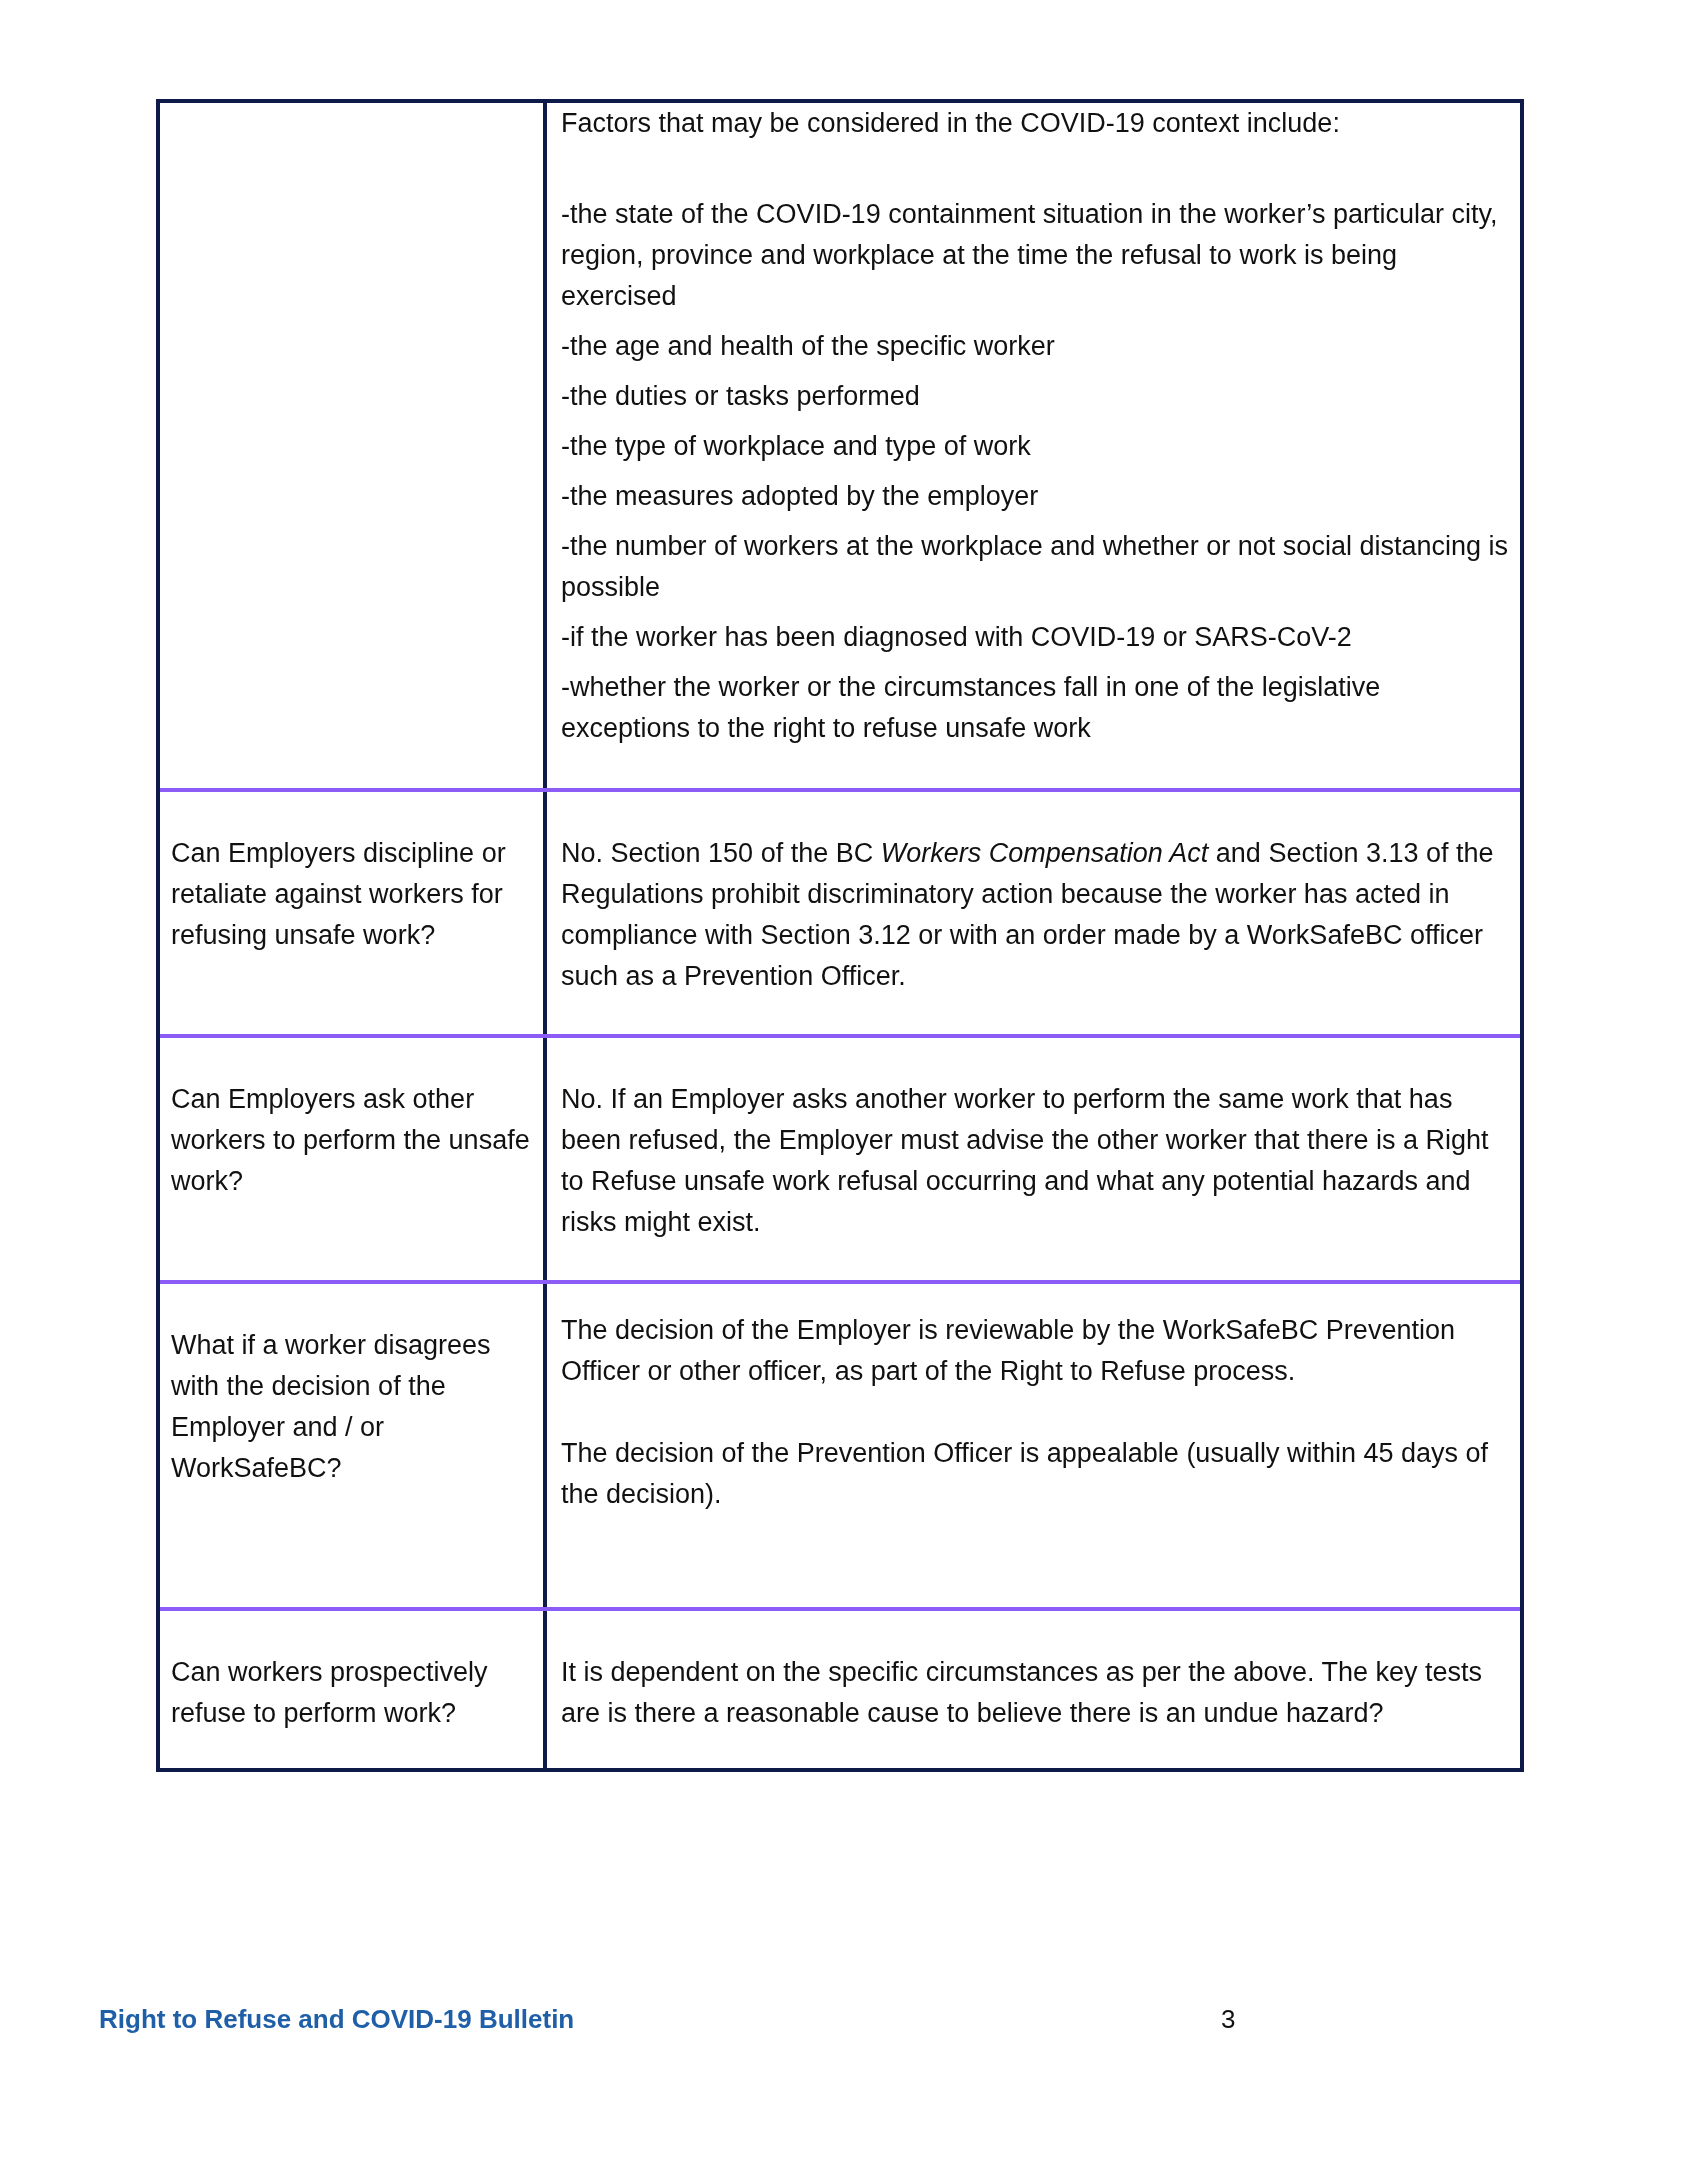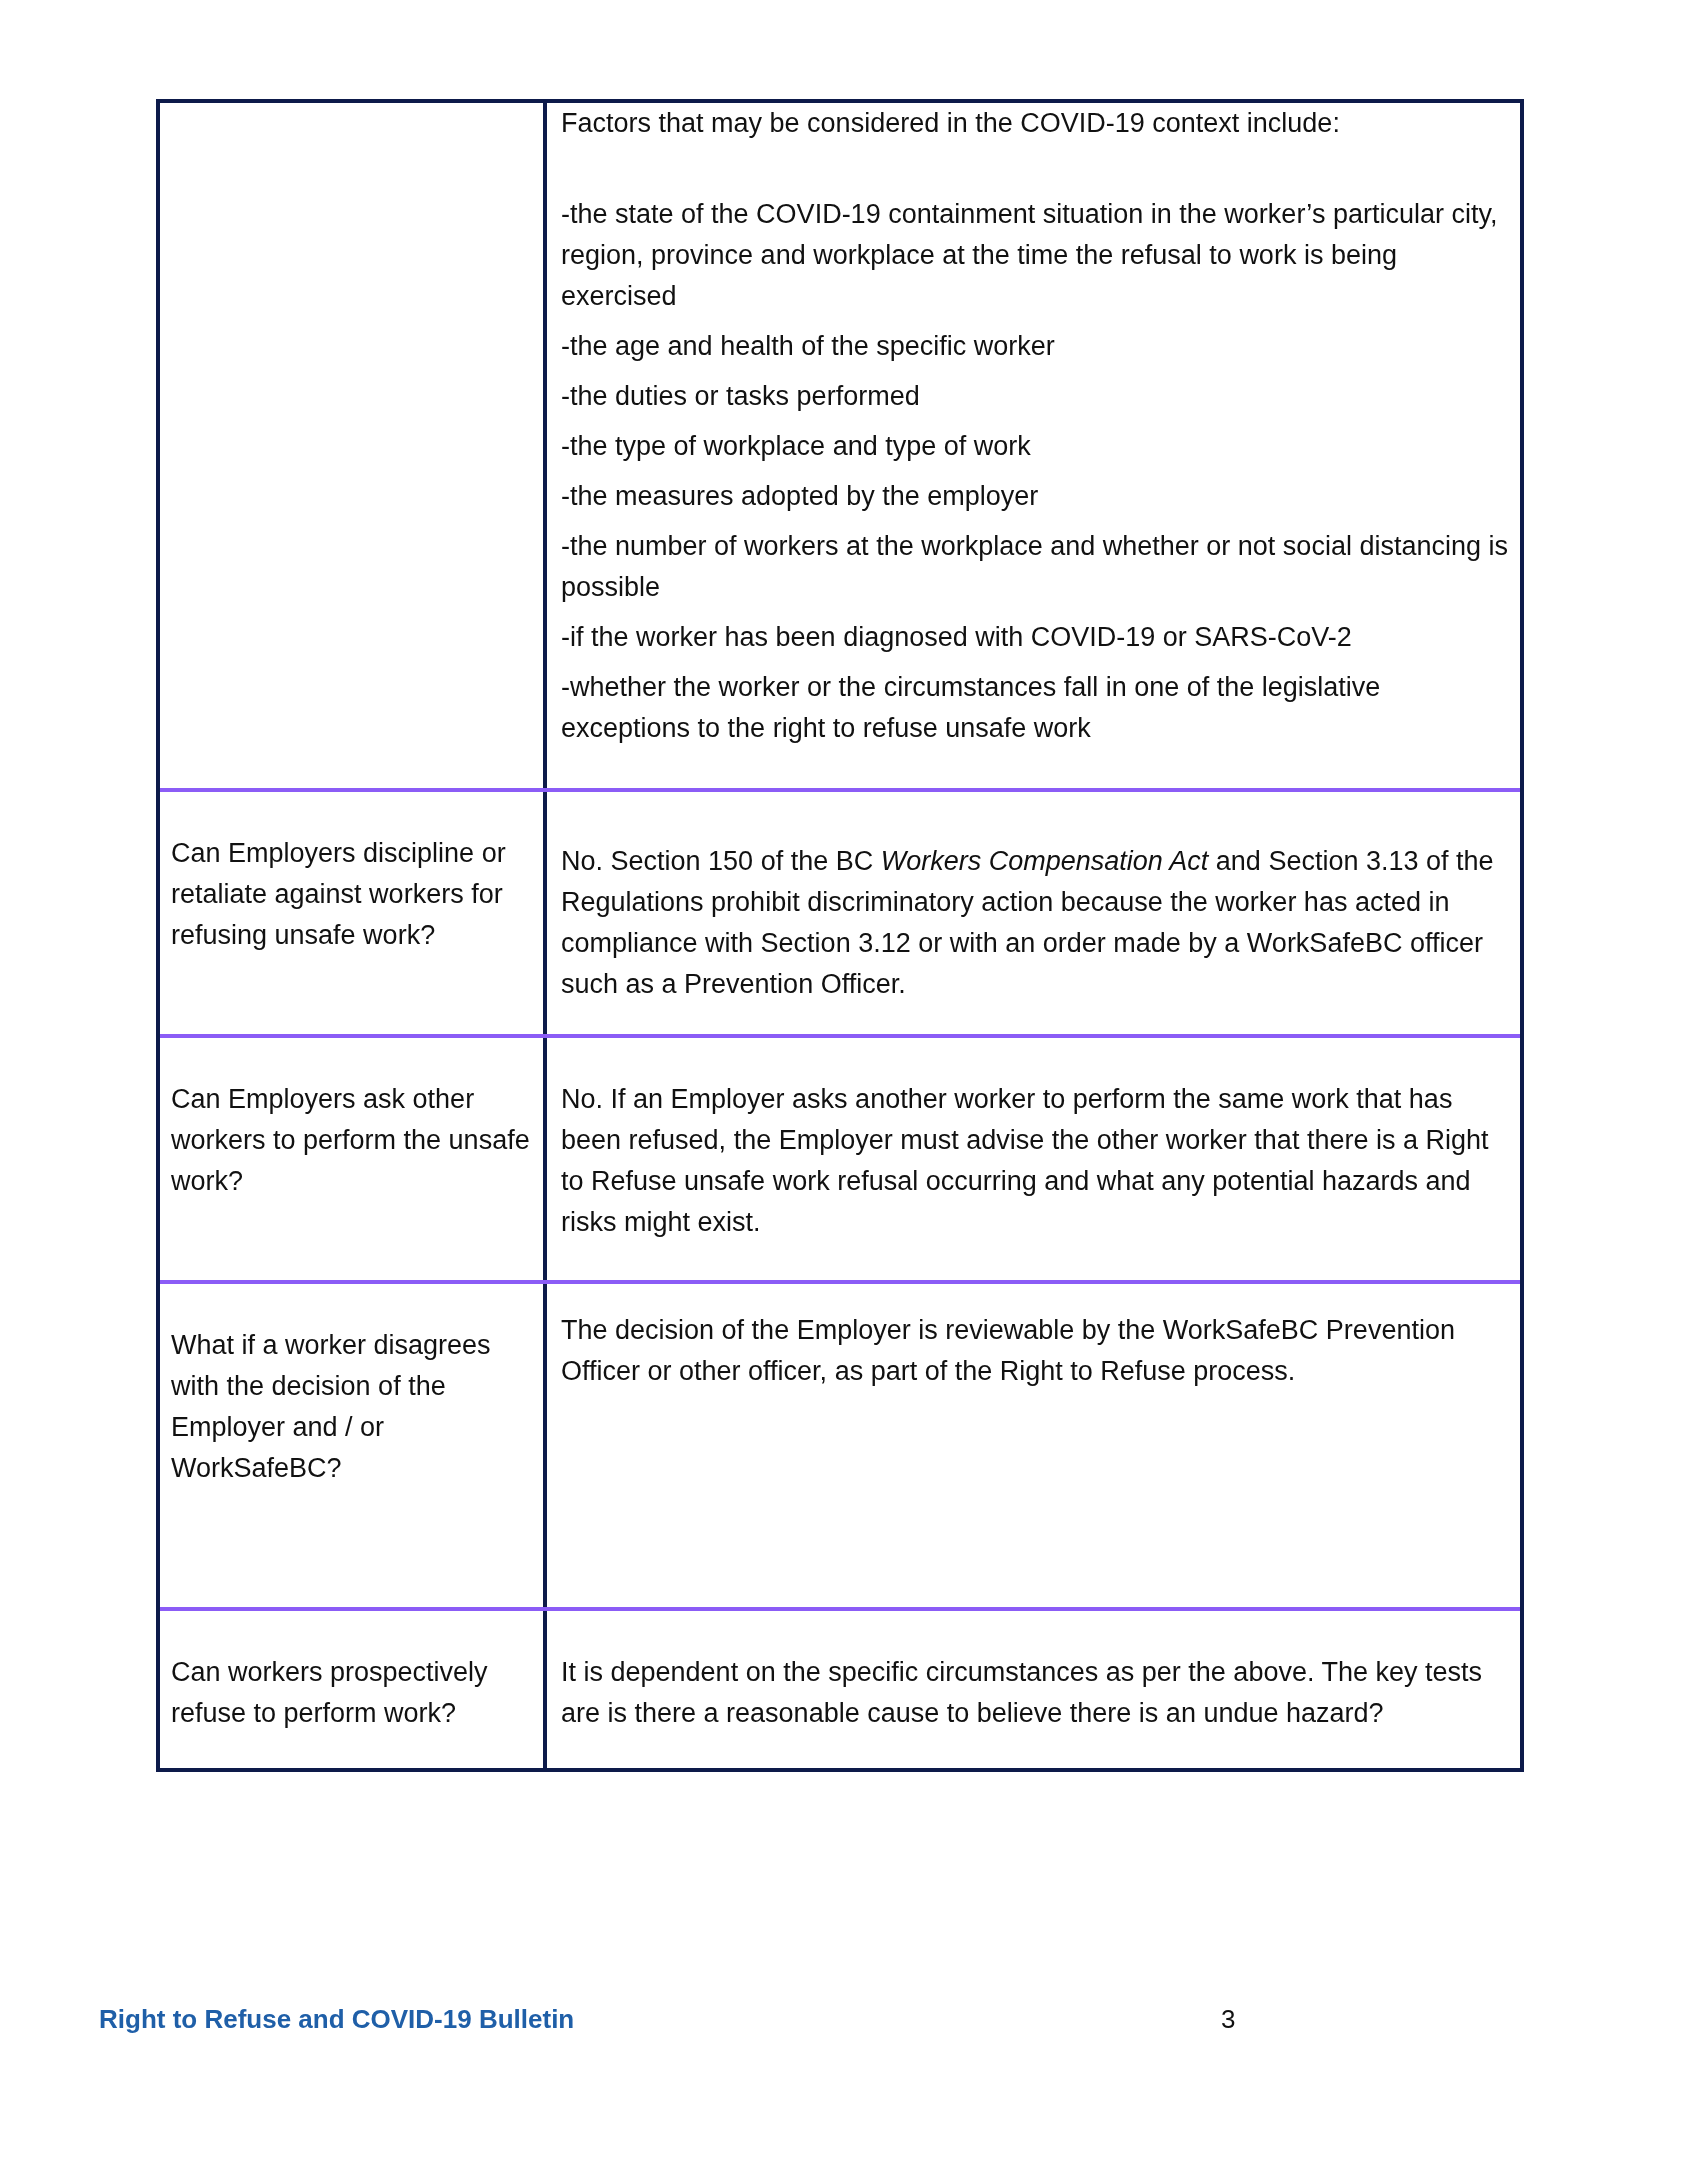--- a/index.html
+++ b/index.html
@@ -38,37 +38,38 @@
       <p class="item">-the measures adopted by the employer</p>
       <p class="item">-the number of workers at the workplace and whether or not social distancing is possible</p>
       <p class="item">-if the worker has been diagnosed with COVID-19 or SARS-CoV-2</p>
       <p class="item">-whether the worker or the circumstances fall in one of the legislative exceptions to the right to refuse unsafe work</p>
     </div>
   </div>
 
   <div class="row" style="top:685px; height:249px;">
     <div class="vdiv"></div>
     <div class="cell-q" style="top:41px;">Can Employers discipline or retaliate against workers for refusing unsafe work?</div>
-    <div class="cell-a" style="top:49px;">
+    <div class="cell-a" style="top:41px;">
       <p><span>No. Section 150 of the BC </span><em>Workers Compensation Act</em><span> and Section 3.13 of the Regulations prohibit discriminatory action because the worker has acted in compliance with Section 3.12 or with an order made by a WorkSafeBC officer such as a Prevention Officer.</span></p>
     </div>
   </div>
 
   <div class="row" style="top:931px; height:250px;">
     <div class="vdiv"></div>
     <div class="cell-q" style="top:41px;">Can Employers ask other workers to perform the unsafe work?</div>
     <div class="cell-a" style="top:41px;">No. If an Employer asks another worker to perform the same work that has been refused, the Employer must advise the other worker that there is a Right to Refuse unsafe work refusal occurring and what any potential hazards and risks might exist.</div>
   </div>
 
   <div class="row" style="top:1177px; height:331px;">
     <div class="vdiv"></div>
     <div class="cell-q" style="top:41px;">What if a worker disagrees with the decision of the Employer and / or WorkSafeBC?</div>
     <div class="cell-a" style="top:26px;">
       <p>The decision of the Employer is reviewable by the WorkSafeBC Prevention Officer or other officer, as part of the Right to Refuse process.</p>
       <div class="small-gap"></div>
+      <p>The decision of the Prevention Officer is appealable (usually within 45 days of the decision).</p>
     </div>
   </div>
 
   <div class="row" style="top:1504px; height:161px;">
     <div class="vdiv"></div>
     <div class="cell-q" style="top:41px;">Can workers prospectively refuse to perform work?</div>
     <div class="cell-a" style="top:41px;">It is dependent on the specific circumstances as per the above. The key tests are is there a reasonable cause to believe there is an undue hazard?</div>
   </div>
 
 </div>

